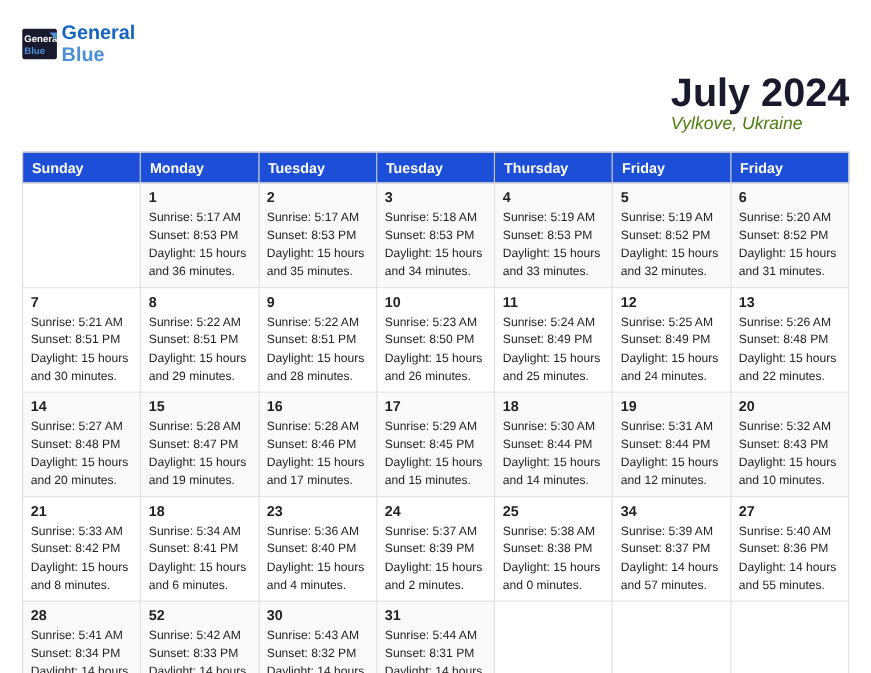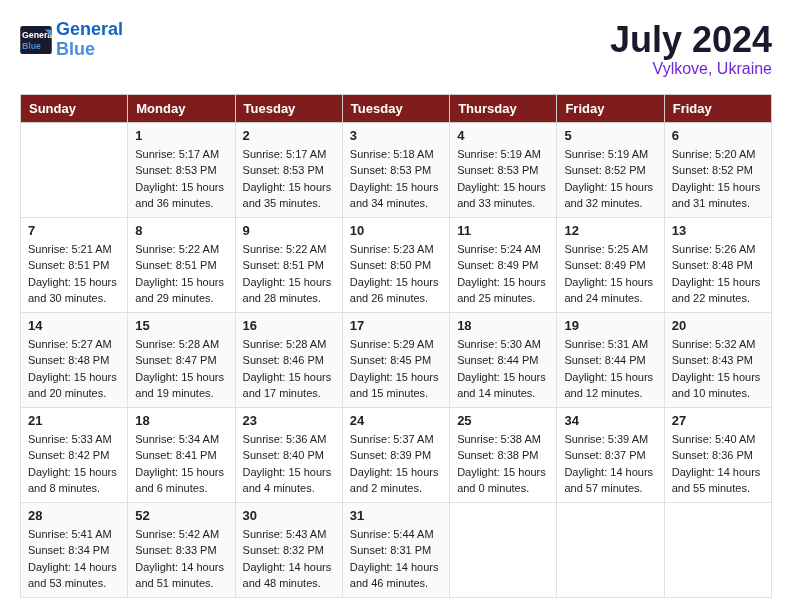--- a/index.html
+++ b/index.html
@@ -28,38 +28,40 @@
       line-height: 1.1;
     }
     .logo-text span {
       color: #1565c0;
     }
     .logo-icon {
       width: 32px;
       height: 28px;
     }
     .title-block {
-      text-align: right;
+      text-align: left;
+      margin-top: 44px;
     }
     .month-title {
       font-size: 36px;
       font-weight: bold;
       color: #1a1a2e;
       line-height: 1.1;
     }
     .location {
       font-size: 16px;
-      color: #6d28d9;
+      color: #4d7c0f;
+      font-style: italic;
     }
     table {
       width: 100%;
       border-collapse: collapse;
     }
     thead tr th {
-      background-color: #7f1d1d;
+      background-color: #1d4ed8;
       color: white;
       text-align: left;
       padding: 6px 8px;
       font-size: 13px;
       font-weight: bold;
       border: 1px solid #ccc;
     }
     tbody tr {
       border-bottom: 1px solid #ccc;
     }

